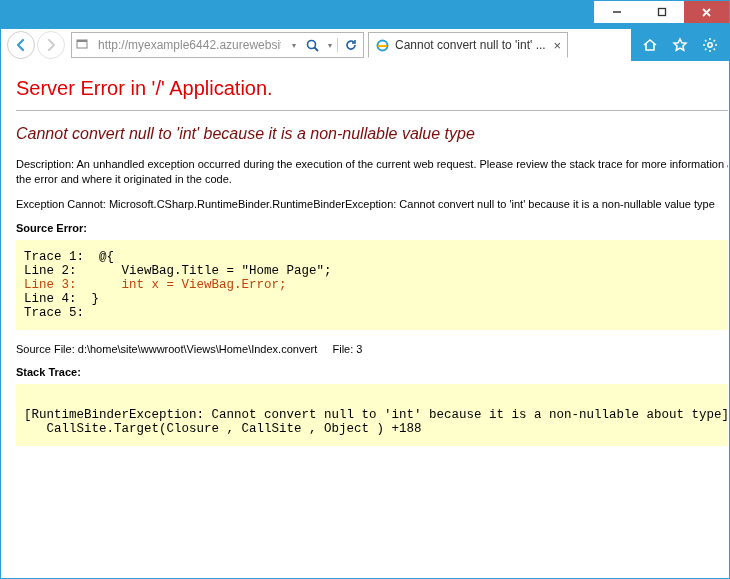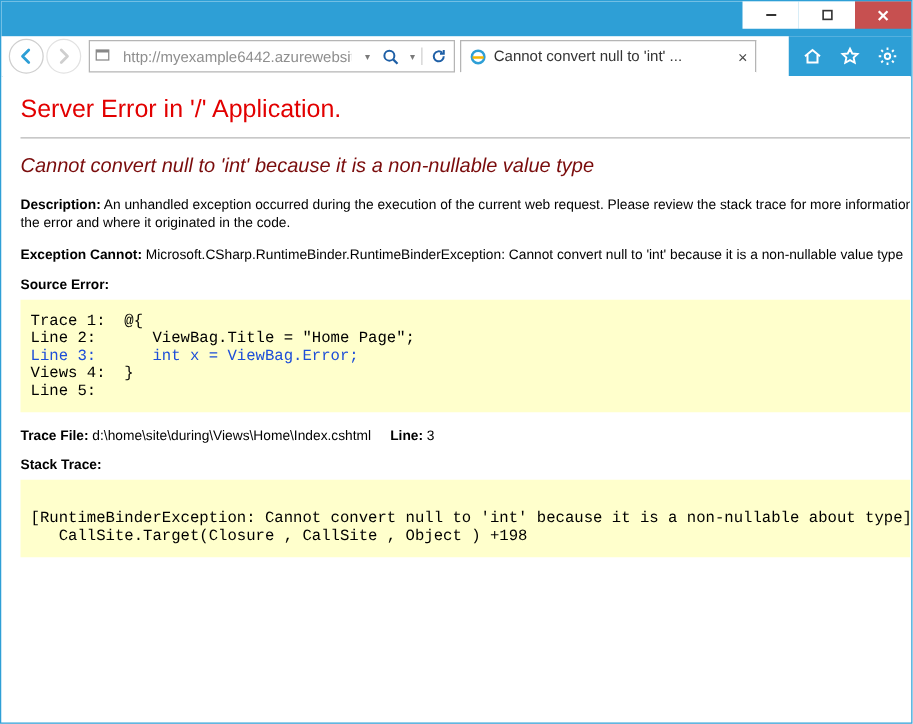--- a/index.html
+++ b/index.html
@@ -64,21 +64,21 @@
   .addr-search { width:22px; color:#1e5fa6; display:flex; align-items:center; justify-content:center;}
   .addr-dd { width:14px; color:#7a7a7a; display:flex; align-items:center; justify-content:center; font-size:8px;}
   .addr-refresh { width:26px; color:#1e5fa6; display:flex; align-items:center; justify-content:center; border-left:1px solid #cfcfcf;}
   .tab-strip {
     margin-left:4px;
     display:flex;
     align-items:flex-end;
   }
   .tab {
     height:26px;
-    width:237px;
+    width:200px;
     border:1px solid #b5b5b5;
     border-bottom:1px solid #fff;
     background:#fff;
     display:flex;
     align-items:center;
     padding:0 6px;
     gap:6px;
     position:relative;
     font-size:12px;
     color:#333;
@@ -112,33 +112,33 @@
   }
   .ysod h2 {
     color:#7a0c0c;
     font-family: Verdana, Arial, sans-serif;
     font-size: 16px;
     font-weight:400;
     font-style: italic;
     margin: 0 0 14px 0;
   }
   .ysod .para { font-size:11px; margin-bottom:10px; line-height:1.35; color:#000;}
-  .ysod .para b { font-weight:700; }
+  .ysod .para b { font-weight:400; }
   .codebox {
     background:#ffffcc;
     border:0;
     padding:10px 8px;
     font-family: Consolas, "Courier New", monospace;
     font-size:12.5px;
     white-space:pre;
     margin: 6px 0 12px 0;
     overflow-x:auto;
     color:#000;
   }
-  .codebox .err { color:#1d4ed8; }
+  .codebox .err { color:#c2410c; }
   .section-label { font-size:11px; font-weight:700; margin:8px 0 4px 0; }
   
   .content-viewport::-webkit-scrollbar { width:16px; height:16px; }
   .content-viewport::-webkit-scrollbar-track { background:#f0f0f0; }
   .content-viewport::-webkit-scrollbar-thumb { background:#cdcdcd; border:1px solid #bdbdbd; }
   .content-viewport::-webkit-scrollbar-button { background:#f0f0f0; border:1px solid #dcdcdc; height:16px; width:16px;}
   
   .window-frame {
     position:absolute; inset:0;
   }
@@ -287,31 +287,31 @@
 
       <div class="para">
         <b>Exception Cannot:</b>
         <span>Microsoft.CSharp.RuntimeBinder.RuntimeBinderException: Cannot convert null to 'int' because it is a non-nullable value type</span>
       </div>
 
       <div class="section-label">Source Error:</div>
       <div class="codebox"><span>Trace 1:  @{</span>
 <span>Line 2:      ViewBag.Title = "Home Page";</span>
 <span class="err">Line 3:      int x = ViewBag.Error;</span>
-<span>Views 4:  }</span>
-<span>Line 5:</span></div>
+<span>Line 4:  }</span>
+<span>Trace 5:</span></div>
 
       <div class="para">
-        <b>Trace File:</b>
-        <span>d:\home\site\during\Views\Home\Index.cshtml</span>
+        <b>Source File:</b>
+        <span>d:\home\site\wwwroot\Views\Home\Index.convert</span>
         &nbsp;&nbsp;&nbsp;
-        <b>Line:</b>
+        <b>File:</b>
         <span>3</span>
       </div>
 
       <div class="section-label">Stack Trace:</div>
       <div class="codebox">
 <span>[RuntimeBinderException: Cannot convert null to 'int' because it is a non-nullable about type]</span>
-<span>   CallSite.Target(Closure , CallSite , Object ) +198</span></div>
+<span>   CallSite.Target(Closure , CallSite , Object ) +188</span></div>
 
     </div>
   </div>
 </div>
 
 </body></html>

